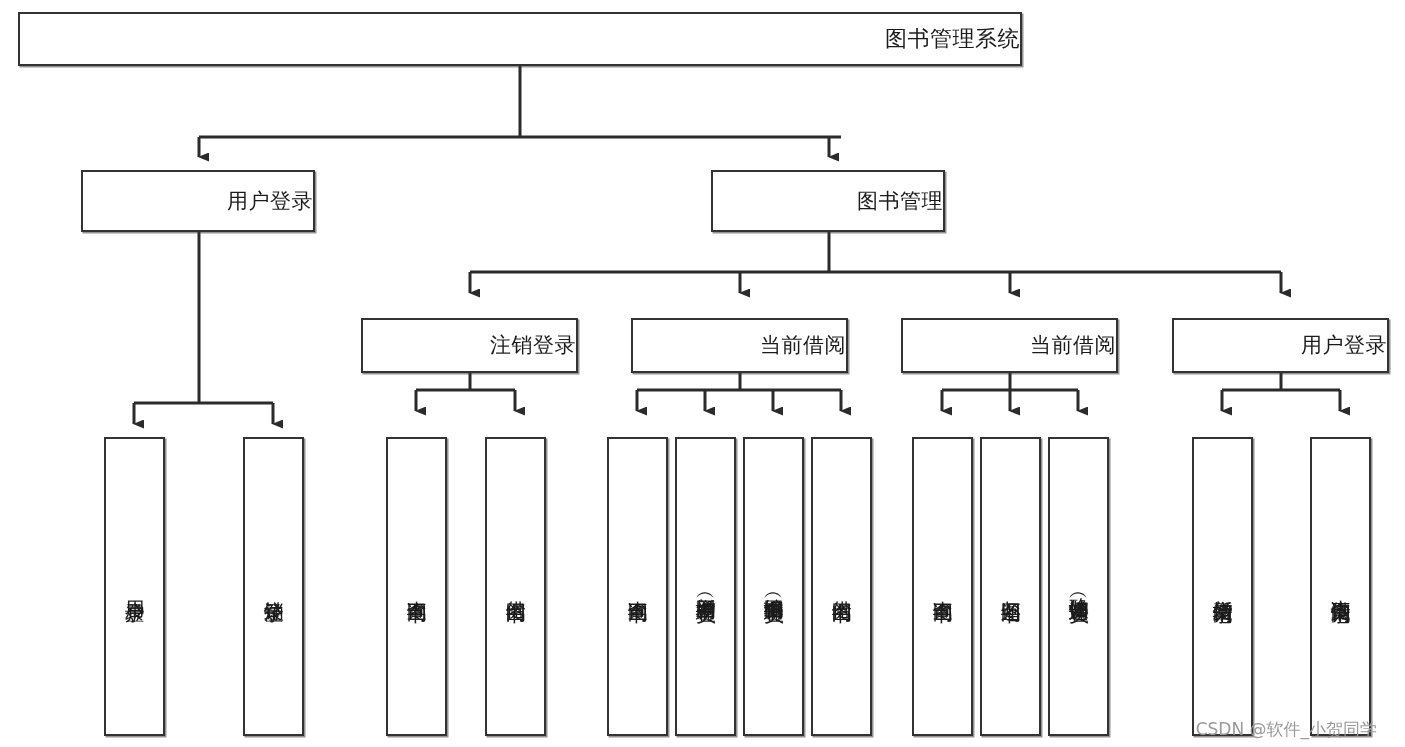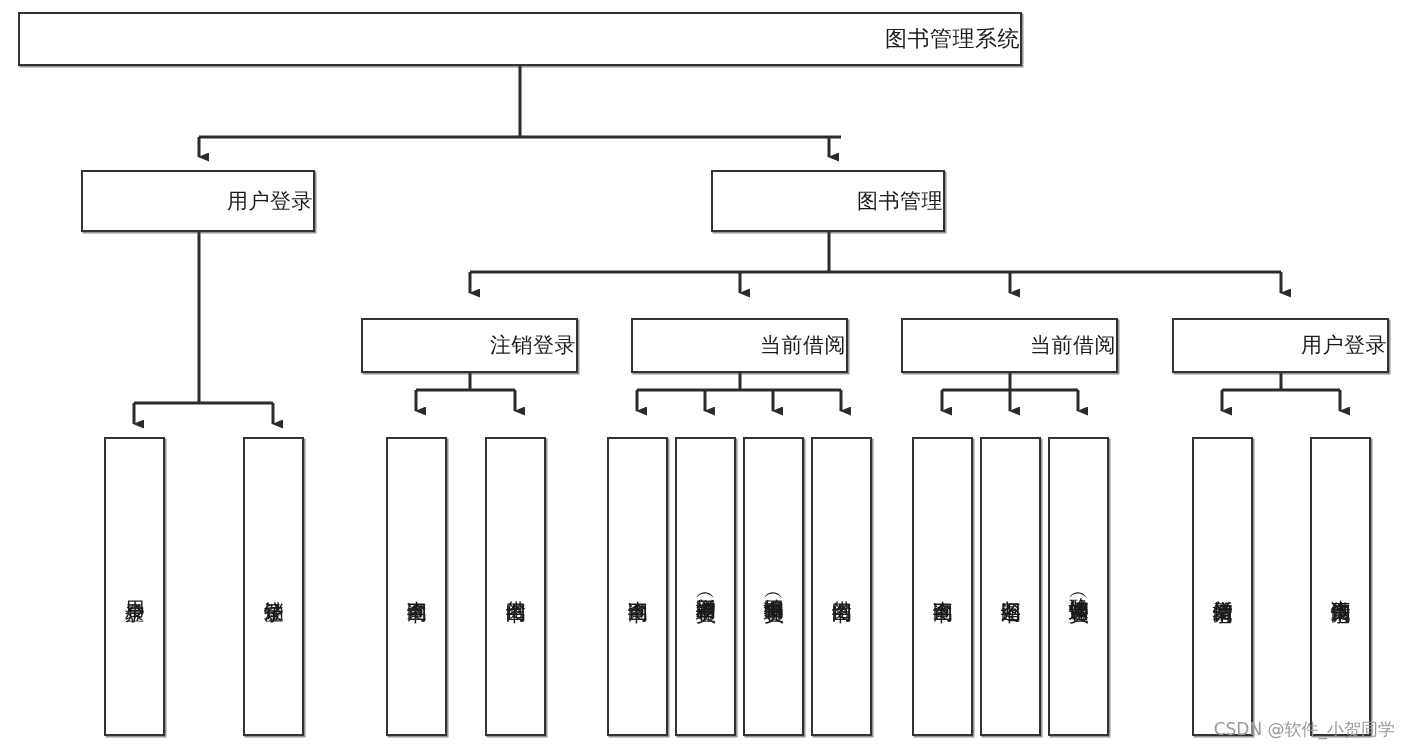--- a/index.html
+++ b/index.html
@@ -56,21 +56,21 @@
     writing-mode: vertical-rl;
     text-orientation: upright;
     font-size: 20px;
     line-height: 1.18;
     letter-spacing: 1px;
     max-height: 270px;
     white-space: nowrap;
   }
   .watermark {
     position: absolute;
-    right: 10px;
+    right: 28px;
     bottom: 6px;
     font-size: 17px;
     color: #9a9a9a;
     white-space: nowrap;
     font-family: "DejaVu Sans", "Liberation Sans", sans-serif;
   }
 </style>
 </head>
 <body>
 

